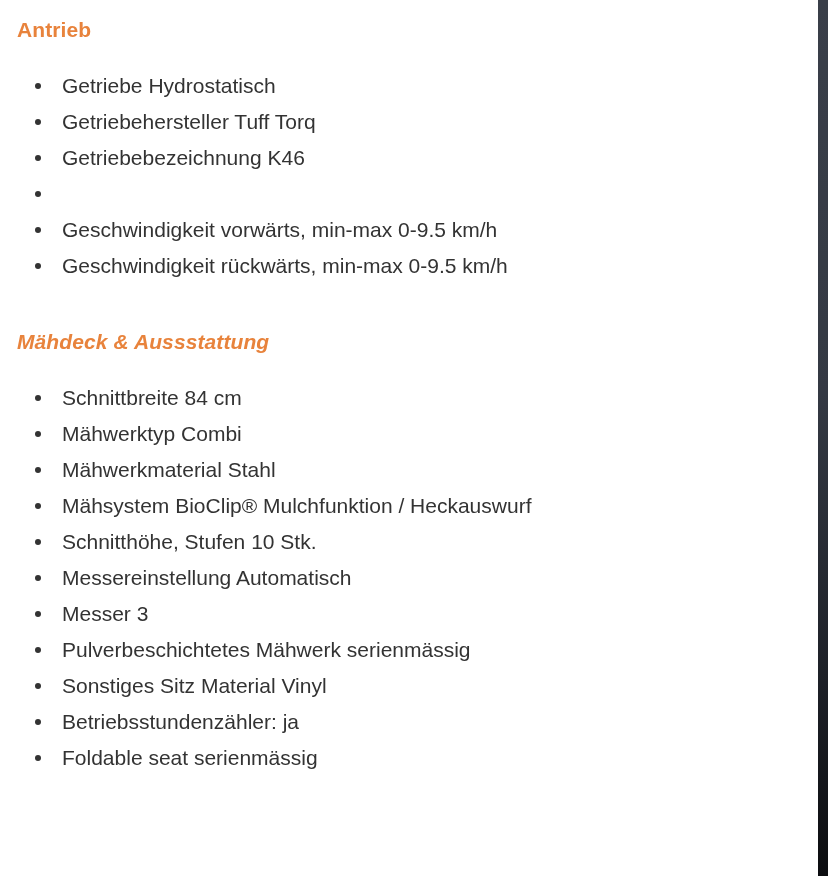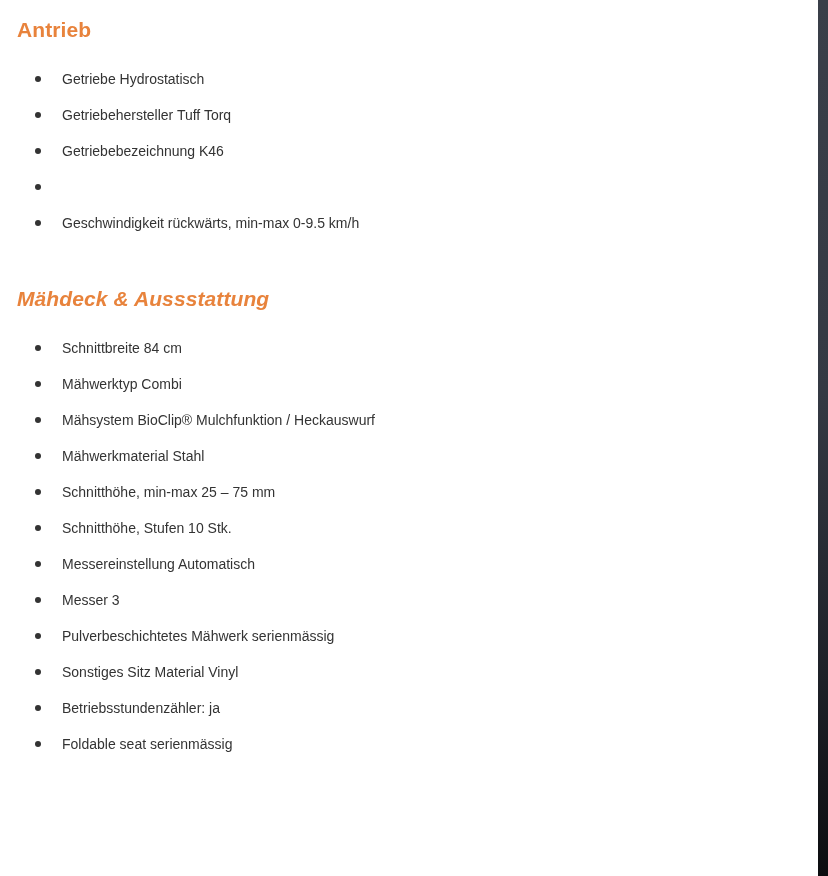--- a/index.html
+++ b/index.html
@@ -30,21 +30,21 @@
     margin: 0;
   }
 
   .section-heading {
     color: #e8833c;
     font-weight: bold;
     font-size: 21px;
     line-height: 26px;
     letter-spacing: 0.1px;
     margin: 0;
-    padding: 9px;
+    padding: 16px;
   }
 
   #section-antrieb .section-heading {
     padding-top: 17px;
     padding-left: 17px;
   }
 
   #section-maehdeck .section-heading {
     padding-top: 45px;
     padding-left: 17px;
@@ -54,21 +54,21 @@
   .spec-list {
     list-style: none;
     margin: 0;
     padding: 0;
     padding-top: 9px;
   }
 
   .spec-list li {
     position: relative;
     color: #333333;
-    font-size: 14px;
+    font-size: 21px;
     line-height: 36px;
     height: 36px;
     padding-left: 62px;
     white-space: nowrap;
   }
 
   .spec-list li .bullet {
     position: absolute;
     left: 35px;
     top: 50%;
@@ -94,32 +94,32 @@
 
 <div id="page">
 
   <section class="spec-section" id="section-antrieb">
     <h2 class="section-heading">Antrieb</h2>
     <ul class="spec-list">
         <li><span class="bullet"></span><span>Getriebe Hydrostatisch</span></li>
         <li><span class="bullet"></span><span>Getriebehersteller Tuff Torq</span></li>
         <li><span class="bullet"></span><span>Getriebebezeichnung K46</span></li>
         <li><span class="bullet"></span></li>
+        <li><span class="bullet"></span><span>Geschwindigkeit vorwärts, min-max 0-9.5 km/h</span></li>
         <li><span class="bullet"></span><span>Geschwindigkeit rückwärts, min-max 0-9.5 km/h</span></li>
       </ul>
   </section>
 
   <section class="spec-section" id="section-maehdeck">
     <h2 class="section-heading">Mähdeck &amp; Aussstattung</h2>
     <ul class="spec-list">
         <li><span class="bullet"></span><span>Schnittbreite 84 cm</span></li>
         <li><span class="bullet"></span><span>Mähwerktyp Combi</span></li>
+        <li><span class="bullet"></span><span>Mähwerkmaterial Stahl</span></li>
         <li><span class="bullet"></span><span>Mähsystem BioClip® Mulchfunktion / Heckauswurf</span></li>
-        <li><span class="bullet"></span><span>Mähwerkmaterial Stahl</span></li>
-        <li><span class="bullet"></span><span>Schnitthöhe, min-max 25 – 75 mm</span></li>
         <li><span class="bullet"></span><span>Schnitthöhe, Stufen 10 Stk.</span></li>
         <li><span class="bullet"></span><span>Messereinstellung Automatisch</span></li>
         <li><span class="bullet"></span><span>Messer 3</span></li>
         <li><span class="bullet"></span><span>Pulverbeschichtetes Mähwerk serienmässig</span></li>
         <li><span class="bullet"></span><span>Sonstiges Sitz Material Vinyl</span></li>
         <li><span class="bullet"></span><span>Betriebsstundenzähler: ja</span></li>
         <li><span class="bullet"></span><span>Foldable seat serienmässig</span></li>
       </ul>
   </section>
 

